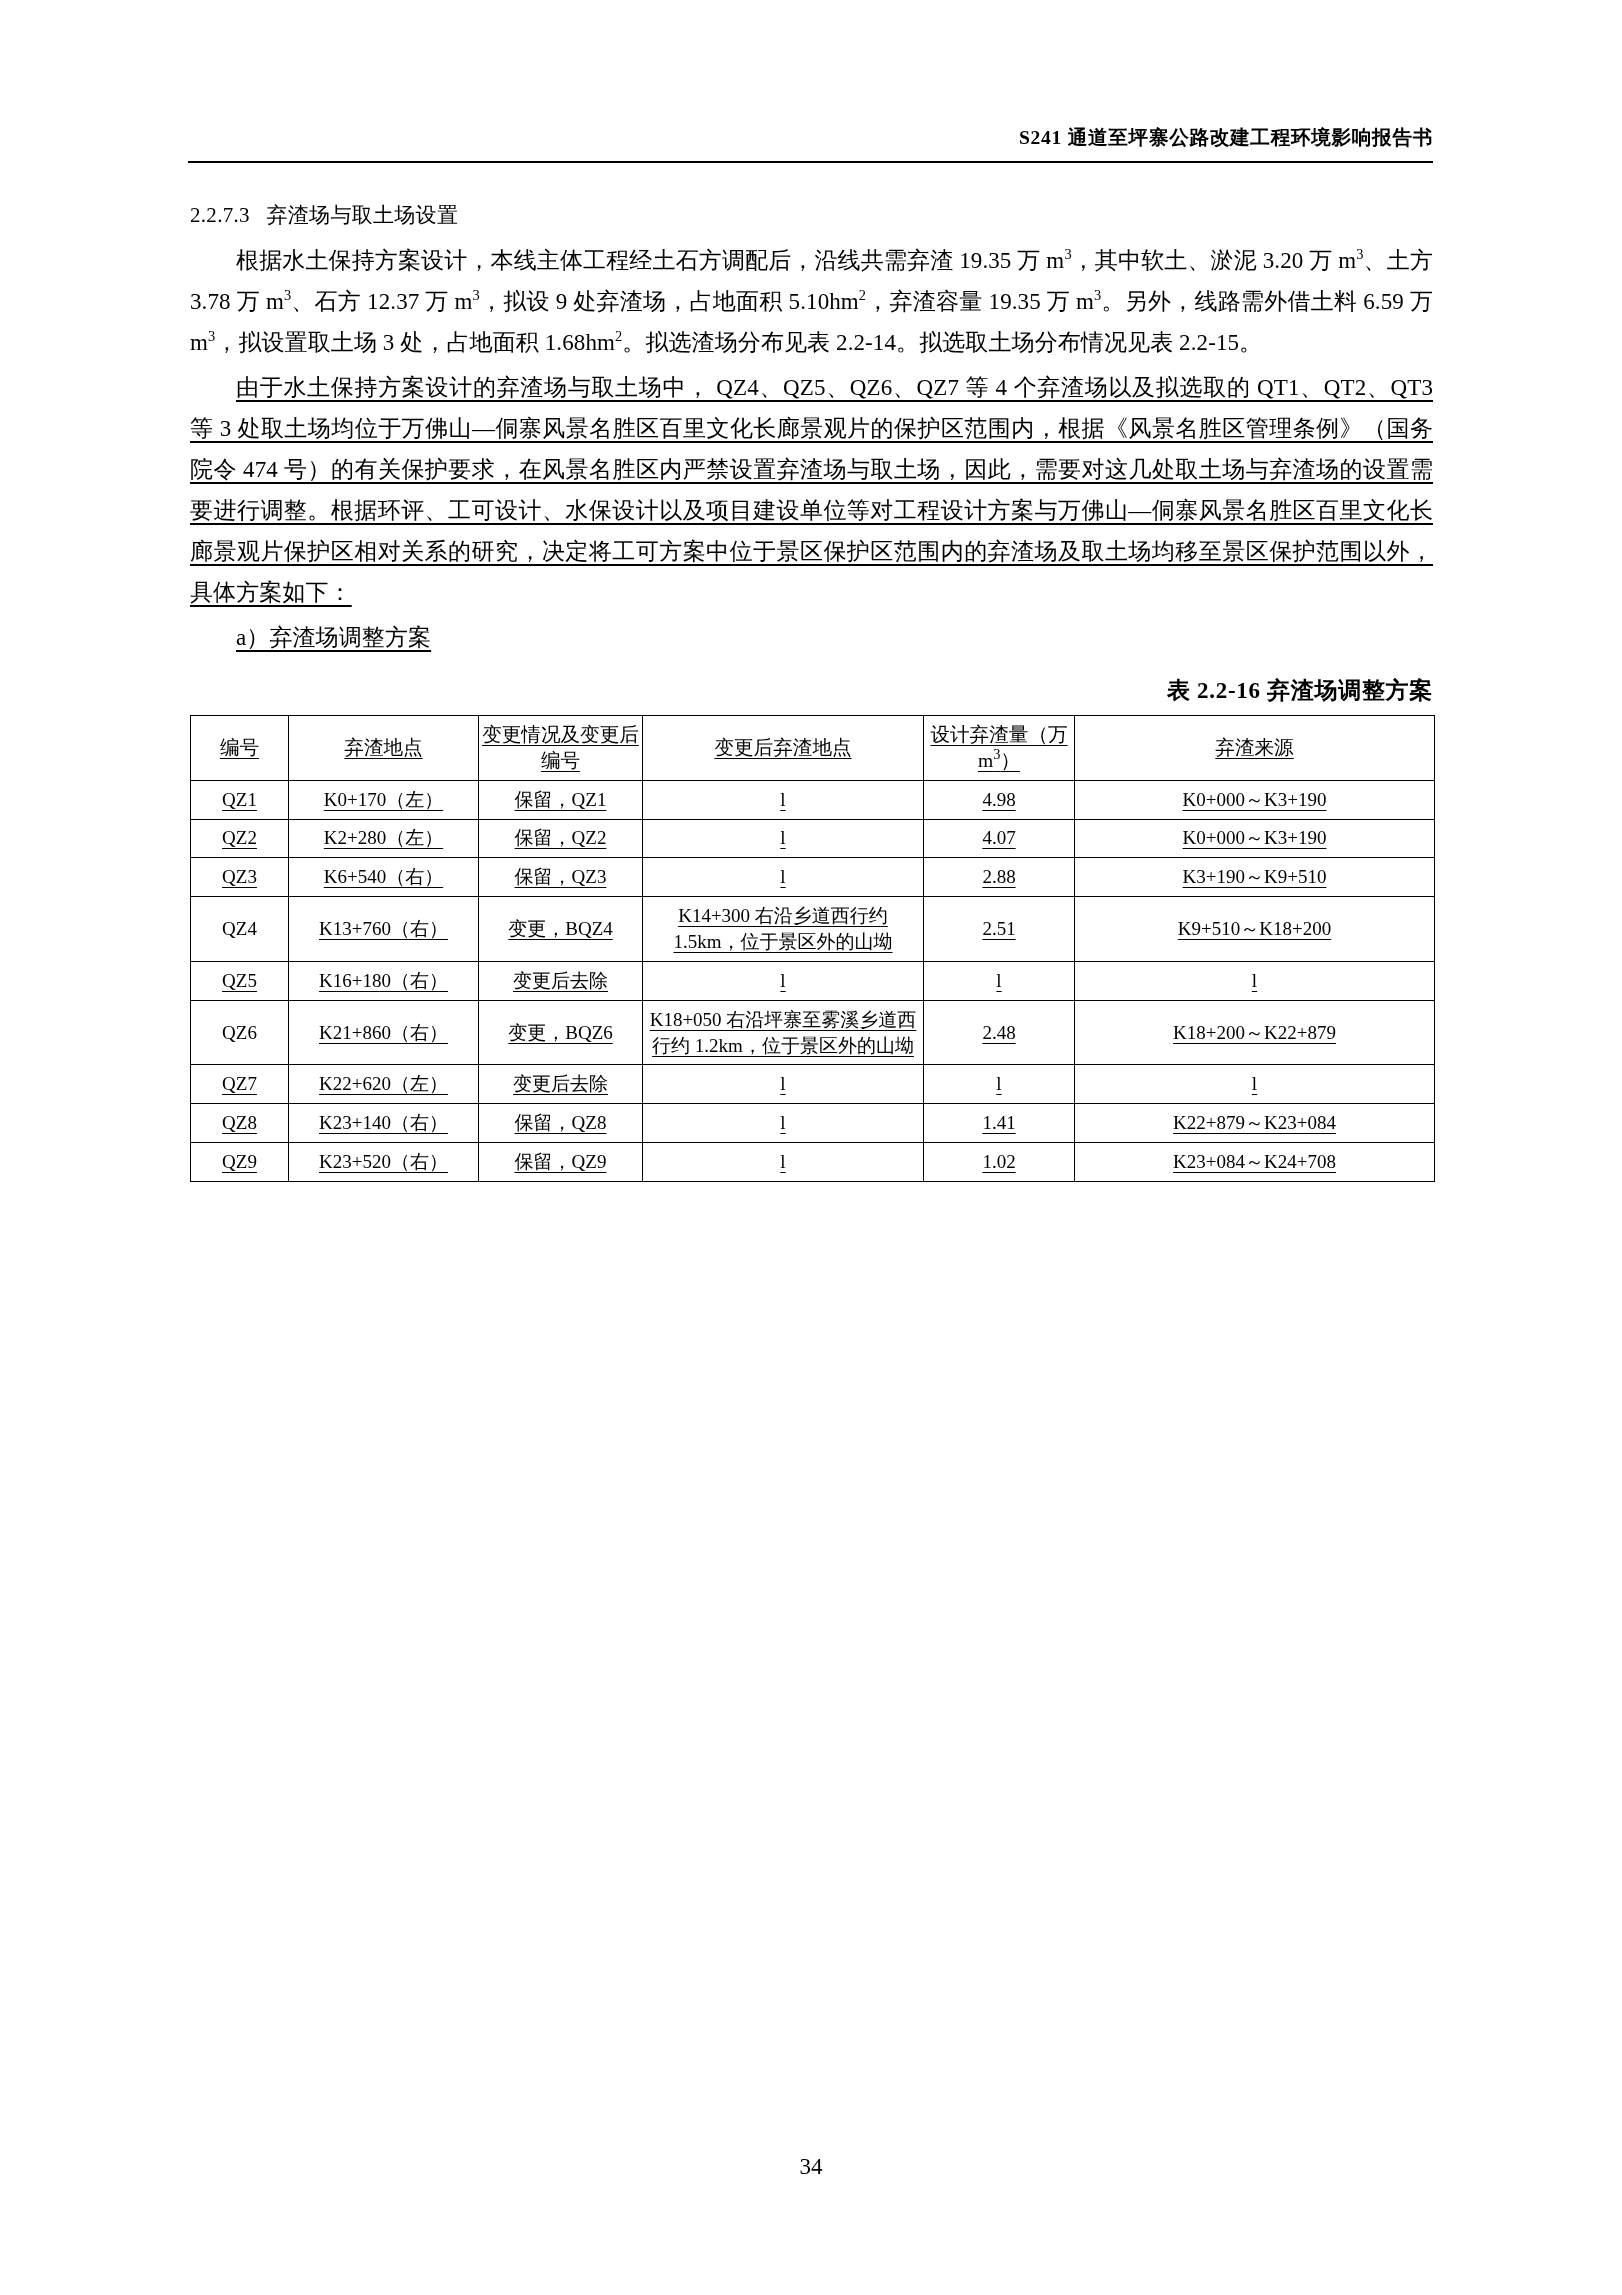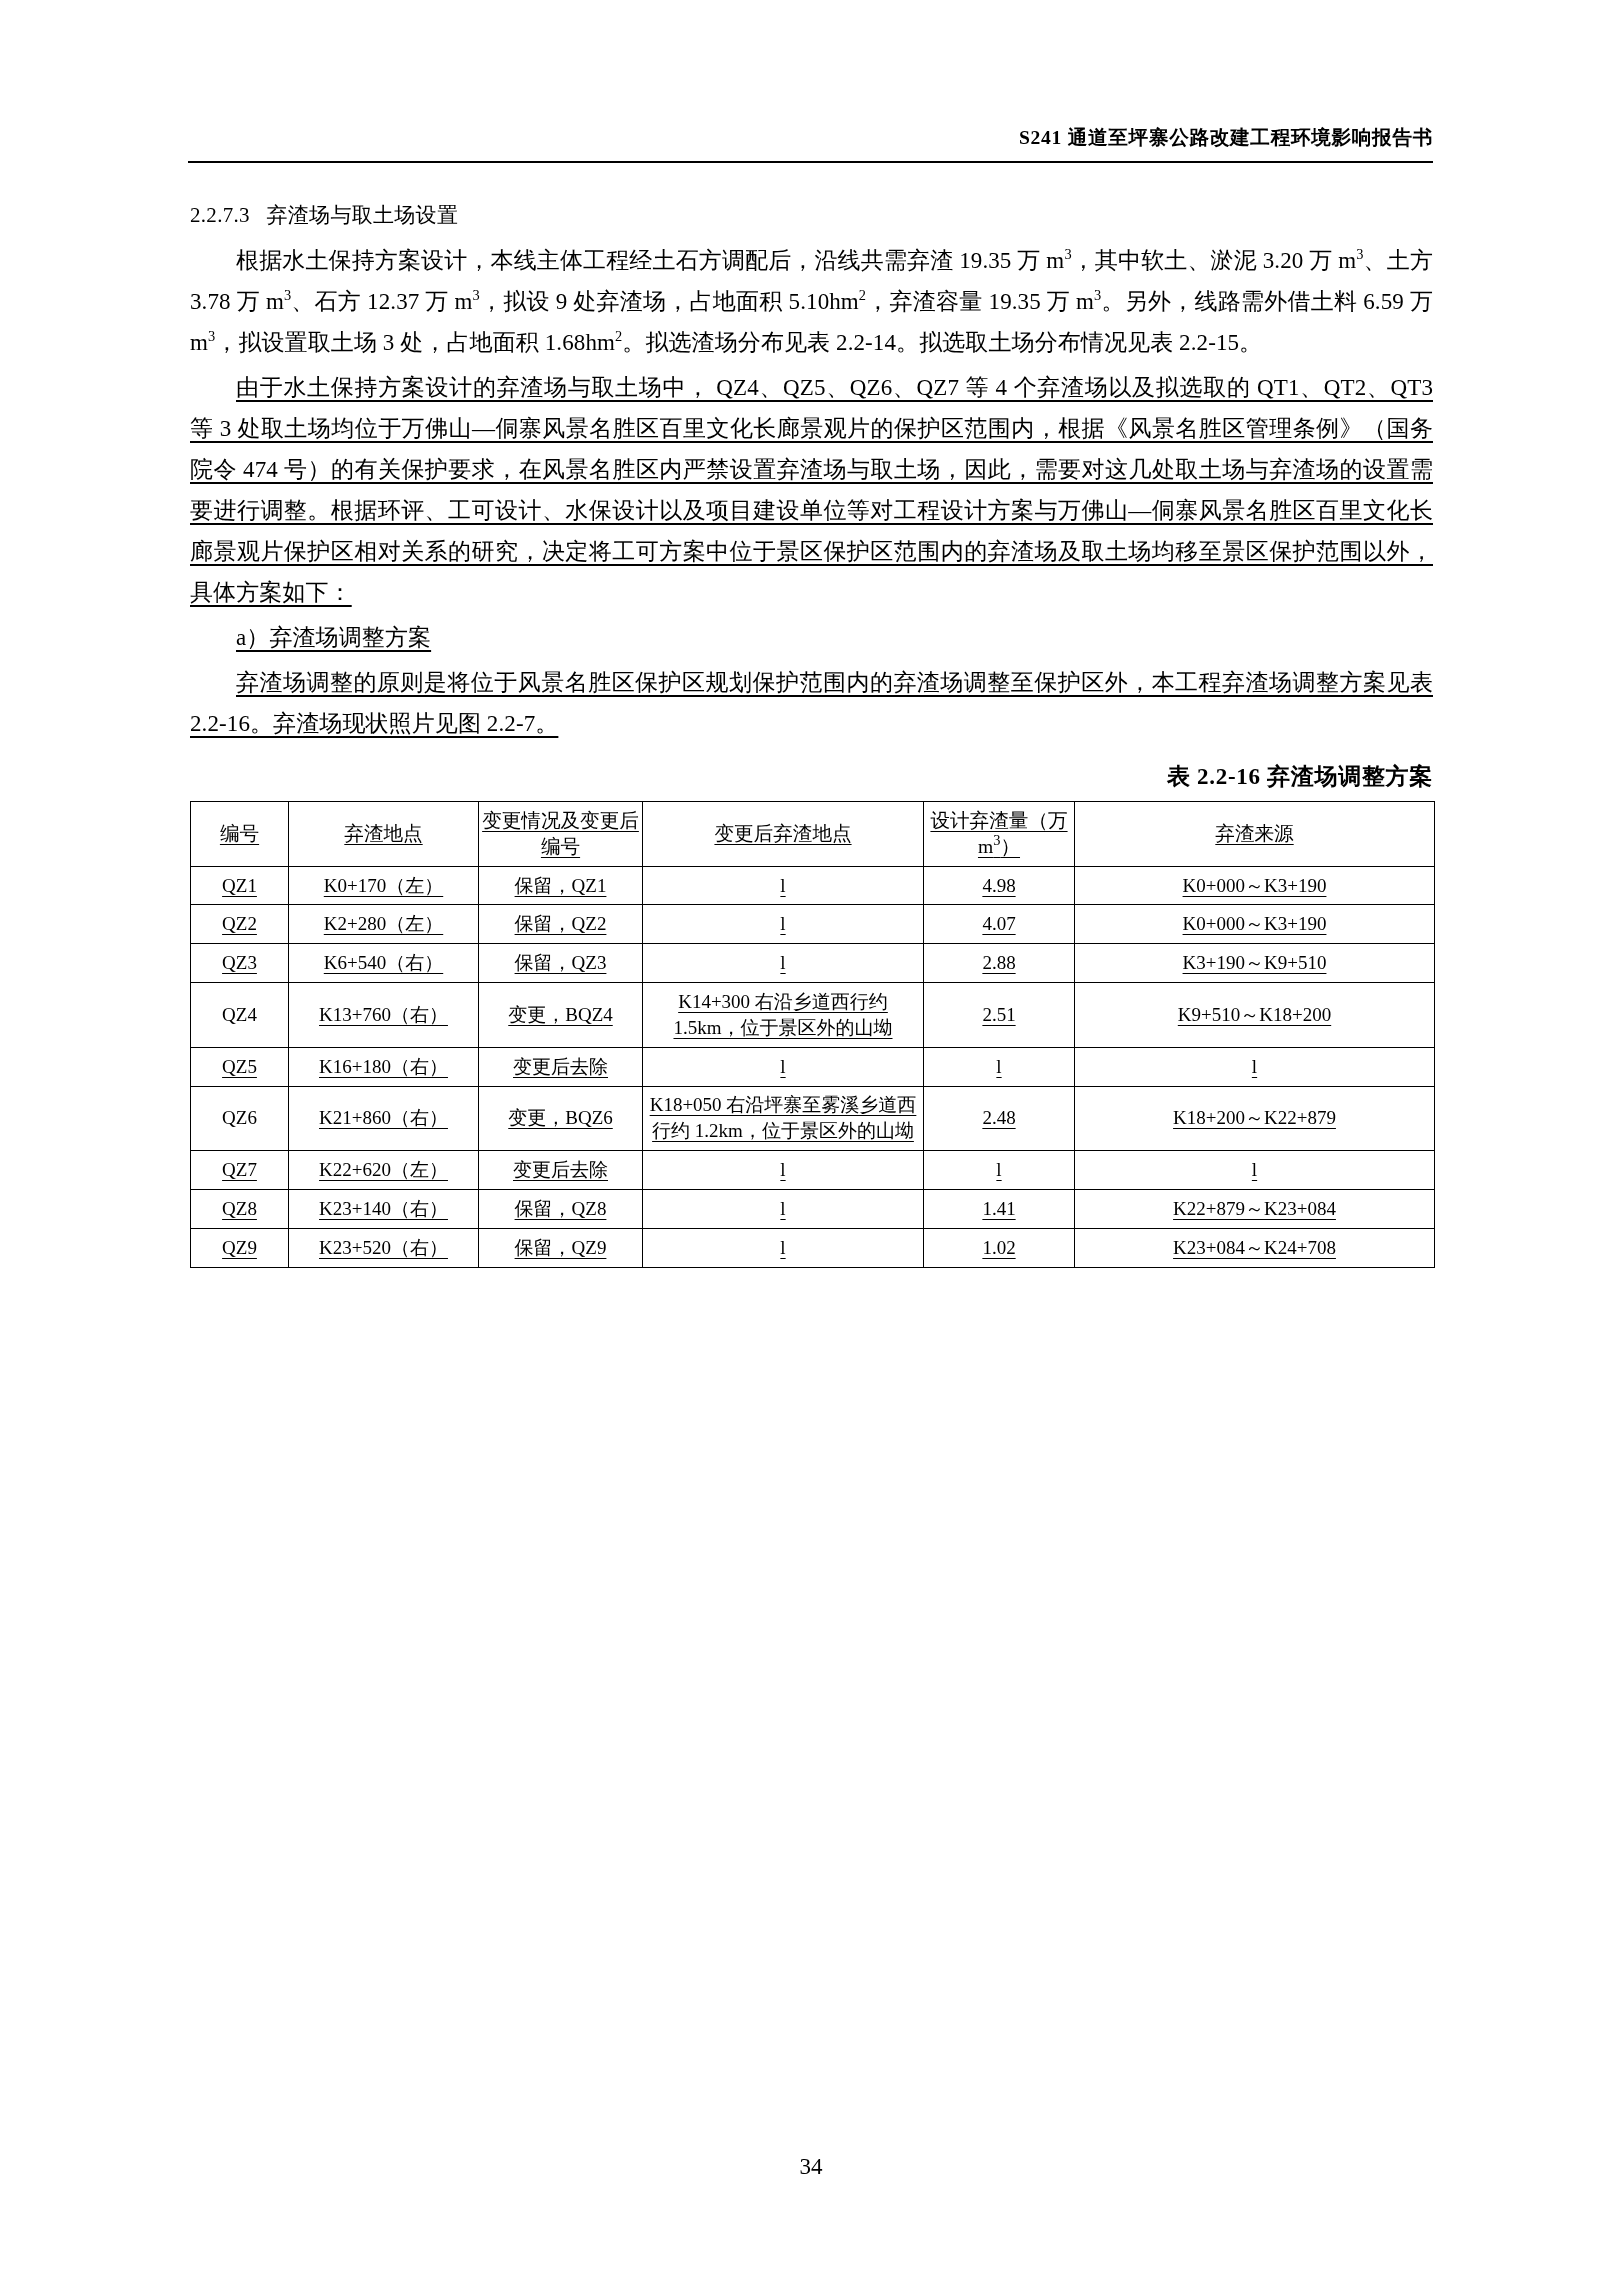--- a/index.html
+++ b/index.html
@@ -127,21 +127,20 @@
     <div class="sec-title">
       <span>2.2.7.3</span>&nbsp;&nbsp;&nbsp;<span>弃渣场与取土场设置</span>
     </div>
 
     <p class="body"><span>根据水土保持方案设计，本线主体工程经土石方调配后，沿线共需弃渣 19.35 万 m</span><sup>3</sup><span>，其中软土、淤泥 3.20 万 m</span><sup>3</sup><span>、土方 3.78 万 m</span><sup>3</sup><span>、石方 12.37 万 m</span><sup>3</sup><span>，拟设 9 处弃渣场，占地面积 5.10hm</span><sup>2</sup><span>，弃渣容量 19.35 万 m</span><sup>3</sup><span>。另外，线路需外借土料 6.59 万 m</span><sup>3</sup><span>，拟设置取土场 3 处，占地面积 1.68hm</span><sup>2</sup><span>。拟选渣场分布见表 2.2-14。拟选取土场分布情况见表 2.2-15。</span></p>
 
     <p class="body u">由于水土保持方案设计的弃渣场与取土场中， QZ4、QZ5、QZ6、QZ7 等 4 个弃渣场以及拟选取的 QT1、QT2、QT3 等 3 处取土场均位于万佛山—侗寨风景名胜区百里文化长廊景观片的保护区范围内，根据《风景名胜区管理条例》（国务院令 474 号）的有关保护要求，在风景名胜区内严禁设置弃渣场与取土场，因此，需要对这几处取土场与弃渣场的设置需要进行调整。根据环评、工可设计、水保设计以及项目建设单位等对工程设计方案与万佛山—侗寨风景名胜区百里文化长廊景观片保护区相对关系的研究，决定将工可方案中位于景区保护区范围内的弃渣场及取土场均移至景区保护范围以外，具体方案如下：</p>
 
     <p class="body u">a）弃渣场调整方案</p>
 
-    <p class="body u">弃渣场调整的原则是将位于风景名胜区保护区规划保护范围内的弃渣场调整至保护区外，本工程弃渣场调整方案见表 2.2-16。弃渣场现状照片见图 2.2-7。</p>
 
     <div class="tbl-caption">表 2.2-16   弃渣场调整方案</div>
 
     <table class="data">
       <colgroup>
         <col class="col1">
           <col class="col2">
           <col class="col3">
           <col class="col4">
           <col class="col5">

